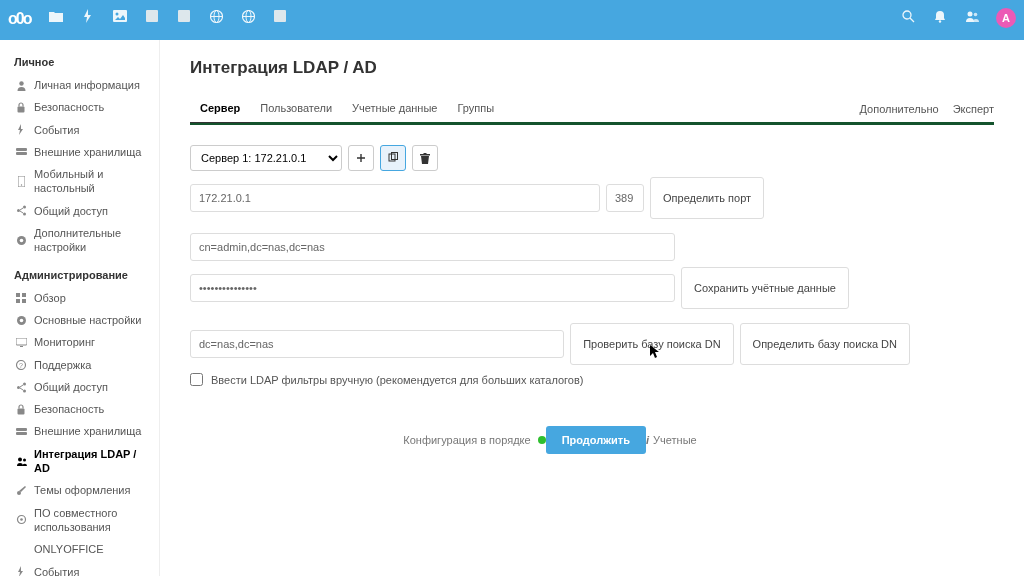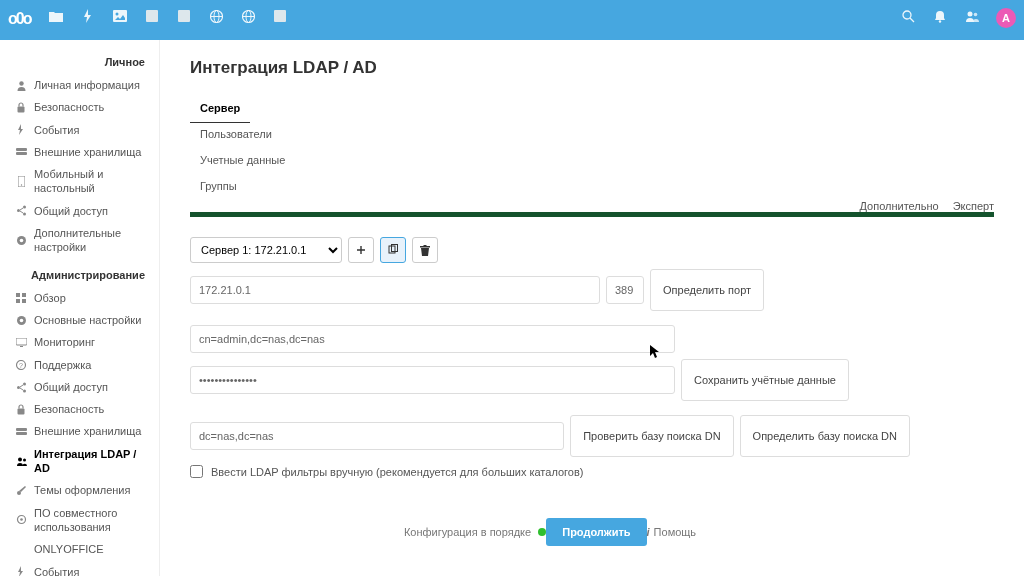--- a/index.html
+++ b/index.html
@@ -8,31 +8,31 @@
   .topbar { height: 40px; background: #46a7e0; display: flex; align-items: flex-end; padding: 12px 8px; color: #fff; }
   .topbar .logo { font-weight: bold; font-size: 16px; letter-spacing: -2px; margin-right: 10px; }
   .topbar .tb-icon { width: 24px; height: 24px; display: inline-flex; align-items: center; justify-content: center; margin: 0 4px; cursor: pointer; font-size: 13px; opacity: 0.9; }
   .topbar .spacer { flex: 1; }
   .topbar .avatar { width: 20px; height: 20px; border-radius: 50%; background: #ec5ab6; display: inline-flex; align-items: center; justify-content: center; font-size: 11px; font-weight: bold; color: #fff; margin-left: 8px; }
 
   .page { display: flex; height: calc(100vh - 28px); }
   .sidebar { width: 160px; border-right: 1px solid #eee; overflow-y: auto; padding: 6px 0 20px; }
   .sidebar::-webkit-scrollbar { width: 4px; }
   .sidebar::-webkit-scrollbar-thumb { background: #ccc; border-radius: 2px; }
-  .sb-section { font-size: 11px; font-weight: bold; color: #333; padding: 10px 14px 6px; text-align: right; }
+  .sb-section { font-size: 11px; font-weight: bold; color: #333; padding: 10px 14px 6px; }
   .sb-item { display: flex; align-items: center; padding: 4px 14px; font-size: 11px; color: #555; cursor: pointer; line-height: 1.3; }
   .sb-item.active { font-weight: bold; color: #000; }
   .sb-item .ic { width: 14px; height: 14px; margin-right: 6px; display: inline-flex; align-items: center; justify-content: center; font-size: 11px; color: #888; flex-shrink: 0; }
   .sb-item.active .ic { color: #000; }
   .sb-item.noicon { padding-left: 14px; }
 
   .content { flex: 1; padding: 18px 30px; position: relative; overflow-y: auto; }
   h1.pgtitle { font-size: 17px; font-weight: bold; color: #333; margin-bottom: 18px; }
 
-  .tab-row { display: flex; align-items: flex-start; border-bottom: 5px solid #14532d; margin-bottom: 20px; flex-direction: column; }
+  .tab-row { display: flex; align-items: center; border-bottom: 3px solid #14532d; margin-bottom: 20px; }
   .tab { font-size: 11px; color: #555; padding: 6px 10px 8px; cursor: pointer; }
   .tab.active { font-weight: bold; color: #000; border-bottom: 1px solid #333; margin-bottom: -1px; }
   .tab-row .right { margin-left: auto; display: flex; gap: 14px; font-size: 11px; color: #555; }
   .tab-row .right span { cursor: pointer; }
 
   .form-area { max-width: 720px; }
   .row { display: flex; align-items: center; margin-bottom: 6px; gap: 6px; }
 
   select.server-sel { height: 26px; font-size: 11px; border: 1px solid #ccc; border-radius: 3px; padding: 0 18px 0 6px; background: #fff; }
   .icon-btn { width: 26px; height: 26px; border: 1px solid #ccc; border-radius: 3px; background: #fff; display: inline-flex; align-items: center; justify-content: center; cursor: pointer; font-size: 12px; }
@@ -377,21 +377,21 @@
       <div class="chk-row">
         <input type="checkbox" style="">
         <span>Ввести LDAP фильтры вручную (рекомендуется для больших каталогов)</span>
       </div>
 
       <div class="bottom-row">
         <span><span>Конфигурация в порядке</span> <span class="status-dot"></span></span>
         <button class="btn-primary">Продолжить</button>
         <span class="help">
             <span class="i">i</span> 
-            <span>Помощь</span>
+            <span>Учетные</span>
           </span>
       </div>
     </div>
 
     <span class="cursor">
       <svg width="10" height="14" viewBox="0 0 10 14">
           <path fill="#000" d="M0 0l0 11 3-3 2 5 2-1-2-5 4 0z"></path>
         </svg>
     </span>
   </main>

